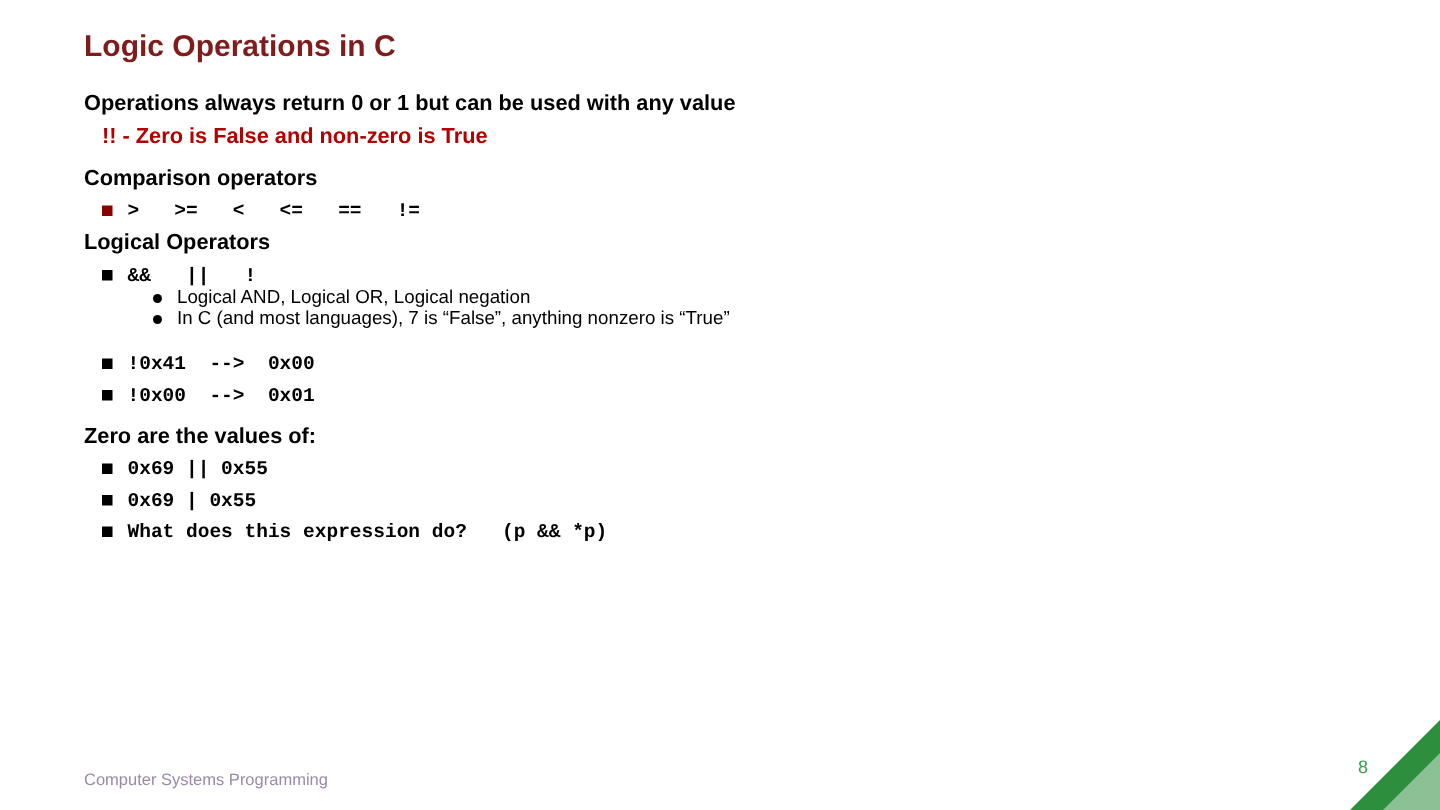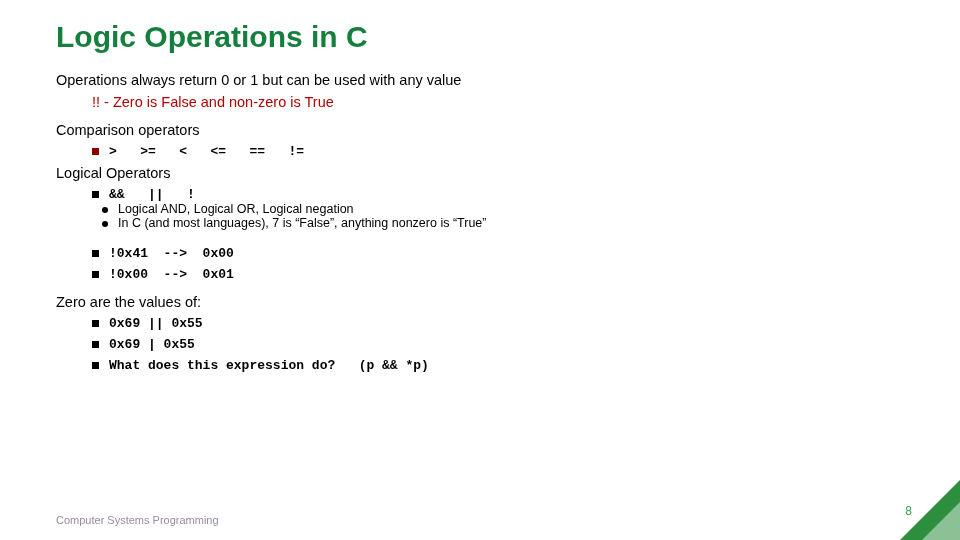--- a/index.html
+++ b/index.html
@@ -1,22 +1,22 @@
 <!DOCTYPE html>
 <html><head>
 <meta charset="utf-8">
 <style>
   * { box-sizing: border-box; margin: 0; padding: 0; }
   html, body { width: 960px; height: 540px; background: #fff; font-family: Arial, Helvetica, sans-serif; color: #000; overflow: hidden; }
   .slide { position: relative; width: 960px; height: 540px; padding: 20px 56px 0 56px; }
-  .title { font-size: 30px; font-weight: bold; color: #15803d; margin-bottom: 18px; }
+  .title { font-size: 20px; font-weight: bold; color: #7f1d1d; margin-bottom: 18px; }
   .line { margin-bottom: 6px; }
-  .sec { font-size: 14.5px; font-weight: normal; color: #000; }
+  .sec { font-size: 14.5px; font-weight: bold; color: #000; }
   .red { color: #b30000; }
-  .indent1 { margin-left: 36px; }
+  .indent1 { margin-left: 12px; }
   .indent2 { margin-left: 46px; }
   .bline { display: flex; align-items: baseline; gap: 10px; font-size: 13px; }
   .bline.small { font-size: 12.5px; }
   .sq { display: inline-block; width: 7px; height: 7px; background: #000; flex: 0 0 auto; margin-top: 4px; }
   .sq.red { background: #8a0000; }
   .disc { display: inline-block; width: 6px; height: 6px; border-radius: 50%; background: #000; flex: 0 0 auto; margin-top: 4px; }
   .mono { font-family: "Courier New", Courier, monospace; font-weight: bold; white-space: pre; }
   .footer-left { position: absolute; left: 56px; bottom: 14px; font-size: 11px; color: #9a8aa6; }
   .footer-right { position: absolute; right: 48px; bottom: 22px; font-size: 12px; color: #33a24a; }
   .corner { position: absolute; right: 0; bottom: 0; width: 0; height: 0; border-left: 60px solid transparent; border-bottom: 60px solid #2d8f3e; }

